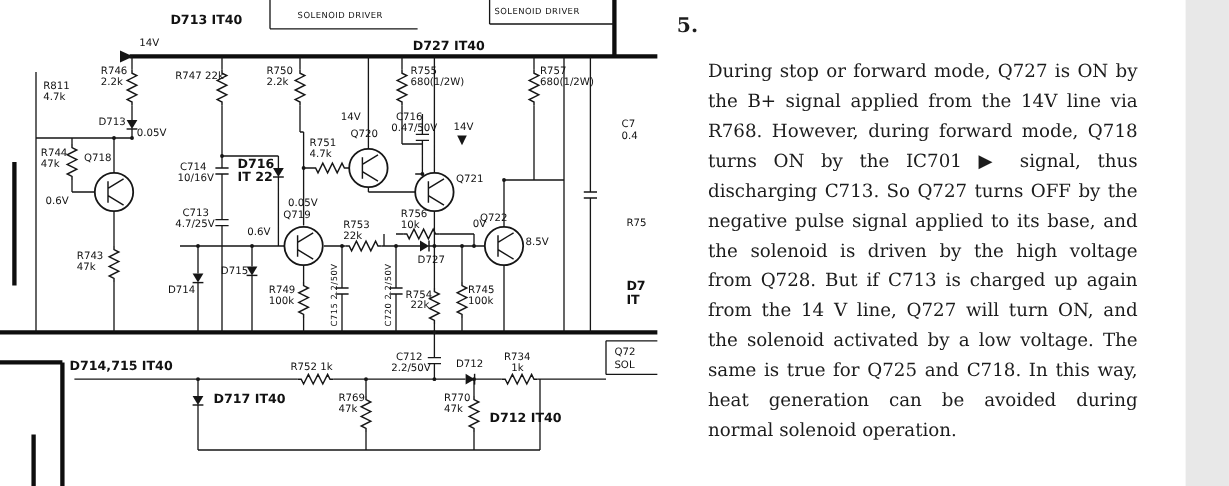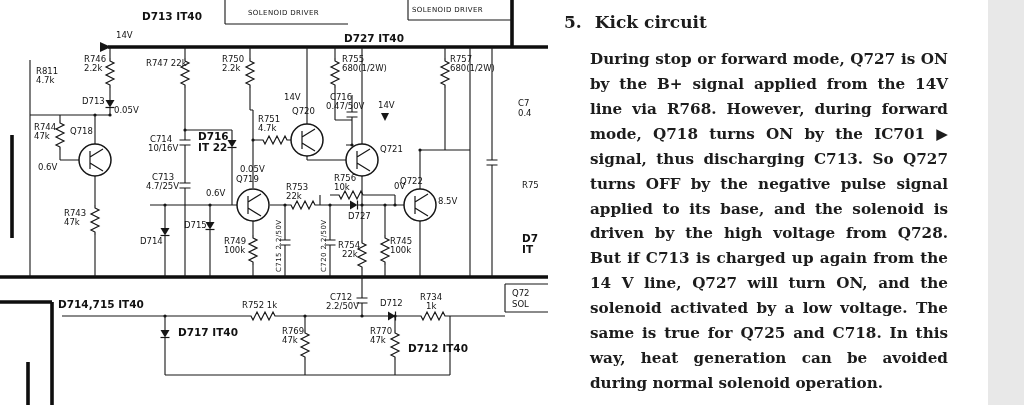--- a/index.html
+++ b/index.html
@@ -3,21 +3,21 @@
 <meta charset="utf-8">
 <style>
   html,body{margin:0;padding:0;background:#e8e8e8;}
   .page{width:988px;height:405px;background:#ffffff;display:flex;overflow:hidden;
         font-family:"DejaVu Sans",sans-serif;}
   .schematic-pane{width:548px;height:405px;flex:0 0 548px;background:#fff;}
   .text-pane{flex:1;padding:6px 24px 0 16px;color:#1c1c1c;
         font-family:"DejaVu Serif","Liberation Serif",serif;}
   .heading{display:flex;gap:13px;font-size:17px;font-weight:700;margin-top:6px;}
   .body-par{margin:15px 16px 0 26px;font-size:15.2px;line-height:1.64;text-align:justify;
-        font-weight:700;}
+        font-weight:400;}
   
   svg text{font-family:"DejaVu Sans",sans-serif;font-size:8.5px;fill:#121212;}
   svg text.b{font-size:10.5px;font-weight:bold;}
   svg text.s{font-size:7px;letter-spacing:.4px;}
   .wire{fill:none;stroke:#161616;stroke-width:1.1;}
   .thick{fill:none;stroke:#0e0e0e;stroke-width:3.6;}
   .sym{fill:none;stroke:#161616;stroke-width:1.2;}
   .tc{fill:#ffffff;stroke:#161616;stroke-width:1.5;}
   .df{fill:#161616;stroke:none;}
   .dots{stroke:#161616;stroke-width:3.2;stroke-linecap:round;fill:none;}
@@ -222,18 +222,17 @@
     <text x="522" y="242" class="b">D7</text>
     <text x="522" y="253" class="b">IT</text>
     <text x="512" y="296">Q72</text>
     <text x="512" y="307">SOL</text>
   </svg>
   </div>
 
   <div class="text-pane">
     <div class="heading">
       <span>5.</span>
-      <span>Kick circuit</span>
     </div>
     <p class="body-par">During stop or forward mode, Q727 is ON by the B+ signal applied from the 14V line via R768.  However, during forward mode, Q718 turns ON by the IC701 ▶ signal, thus discharging C713.  So Q727 turns OFF by the negative pulse signal applied to its base, and the solenoid is driven by the high voltage from Q728.  But if C713 is charged up again from the 14 V line, Q727 will turn ON, and the solenoid activated by a low voltage.  The same is true for Q725 and C718.  In this way, heat generation can be avoided during normal solenoid operation.</p>
   </div>
 
 </div>
 
 </body></html>

